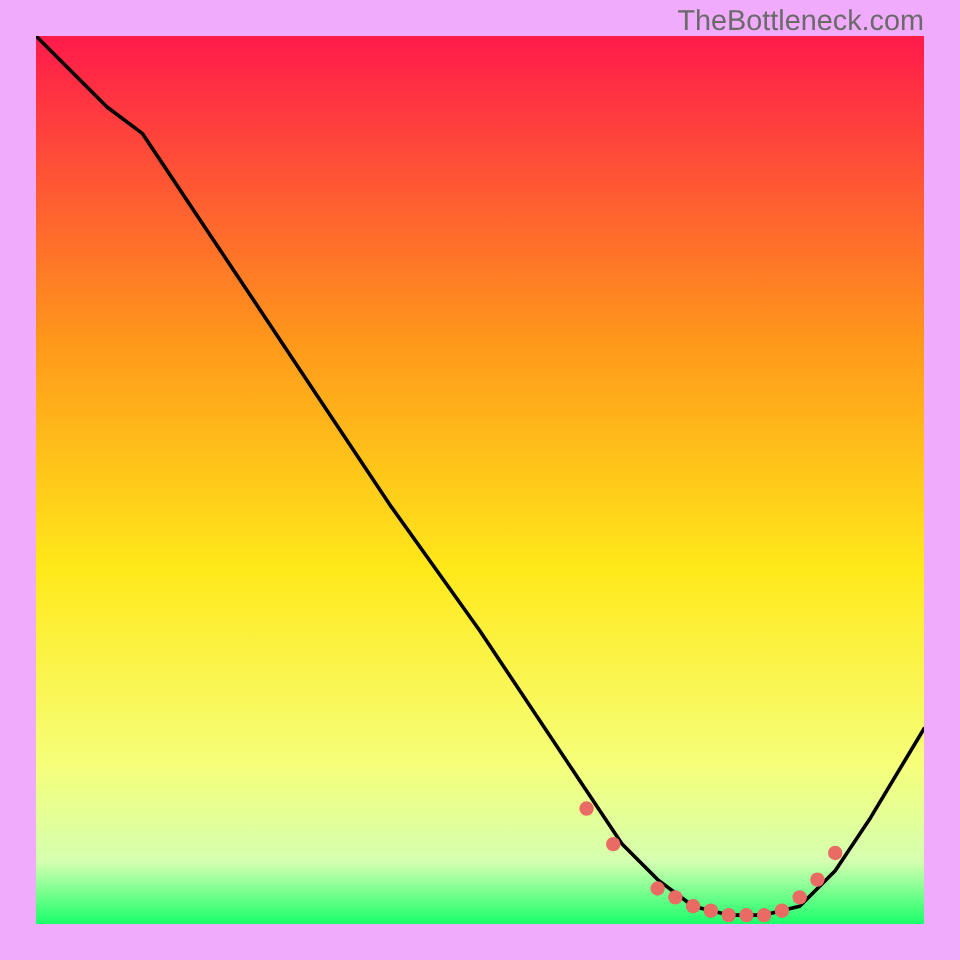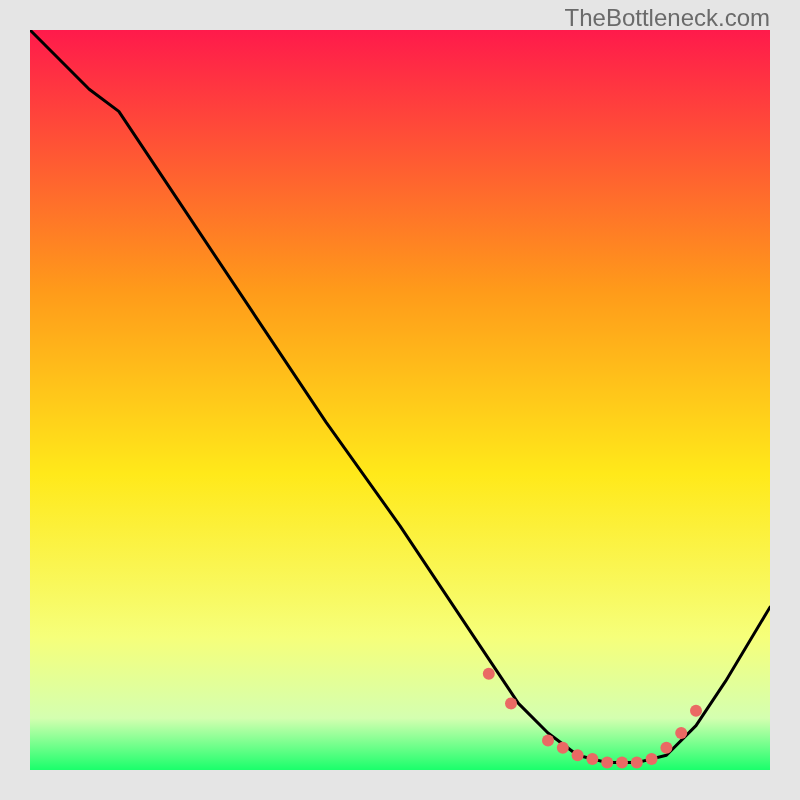--- a/index.html
+++ b/index.html
@@ -1,16 +1,16 @@
 <!DOCTYPE html>
 <html><head>
 <meta charset="utf-8">
 <style>
   html,body{margin:0;padding:0;width:800px;height:800px;background:#000;overflow:hidden;font-family:Arial,Helvetica,sans-serif}
-  .frame{position:absolute;top:0;left:0;width:800px;height:800px;background:#e5e5e5}
+  .frame{position:absolute;top:0;left:0;width:800px;height:800px;background:#f0abfc}
   .plot{position:absolute;top:30px;left:30px;width:740px;height:740px;overflow:hidden}
   .watermark{position:absolute;top:4px;right:30px;color:#6a6a6a;font-size:24px;font-weight:400;font-family:Arial,Helvetica,sans-serif;letter-spacing:0}
   svg{display:block}
 </style>
 </head>
 <body>
 
 <div class="frame">
   <div class="watermark">TheBottleneck.com</div>
   <div class="plot">

